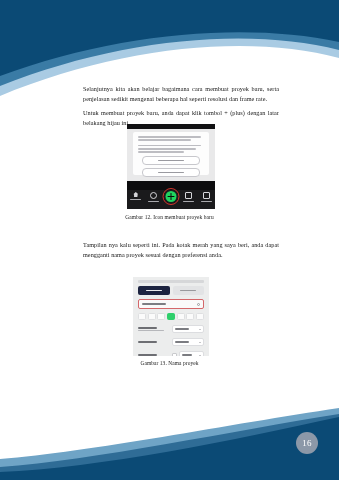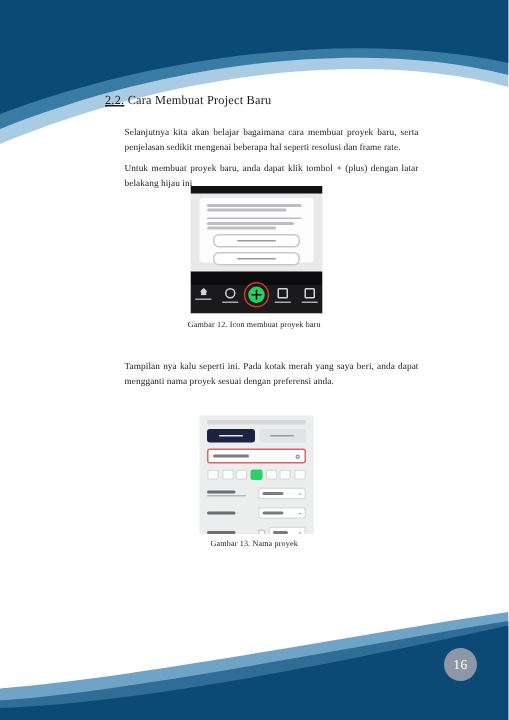--- a/index.html
+++ b/index.html
@@ -327,24 +327,20 @@
 
   <path d="M0,459 C90,452 230,424 339,408 L339,480 L0,480 Z" fill="#6fa4c6"></path>
 
   <path d="M0,467 C95,460 232,431 339,414 L339,480 L0,480 Z" fill="#2f6c96"></path>
 
   <path d="M0,472 C100,468 234,440 339,417 L339,480 L0,480 Z" fill="#0b4a75"></path>
 </svg>
 
 <div class="content">
 
-  <div class="heading">
-    <span class="num">2.2.</span>
-    <span>Cara Membuat Project Baru</span>
-  </div>
 
   <div class="para para-1">Selanjutnya kita akan belajar bagaimana cara membuat proyek baru, serta penjelasan sedikit mengenai beberapa hal seperti resolusi dan frame rate.</div>
   <div class="para para-2">Untuk membuat proyek baru, anda dapat klik tombol + (plus) dengan latar belakang hijau ini</div>
 
   <div class="fig fig1">
     <div class="fig1-statusbar"></div>
     <div class="fig1-card">
       <div class="ln w95"></div>
       <div class="ln w80"></div>
       <div class="ln w95 gap"></div>

